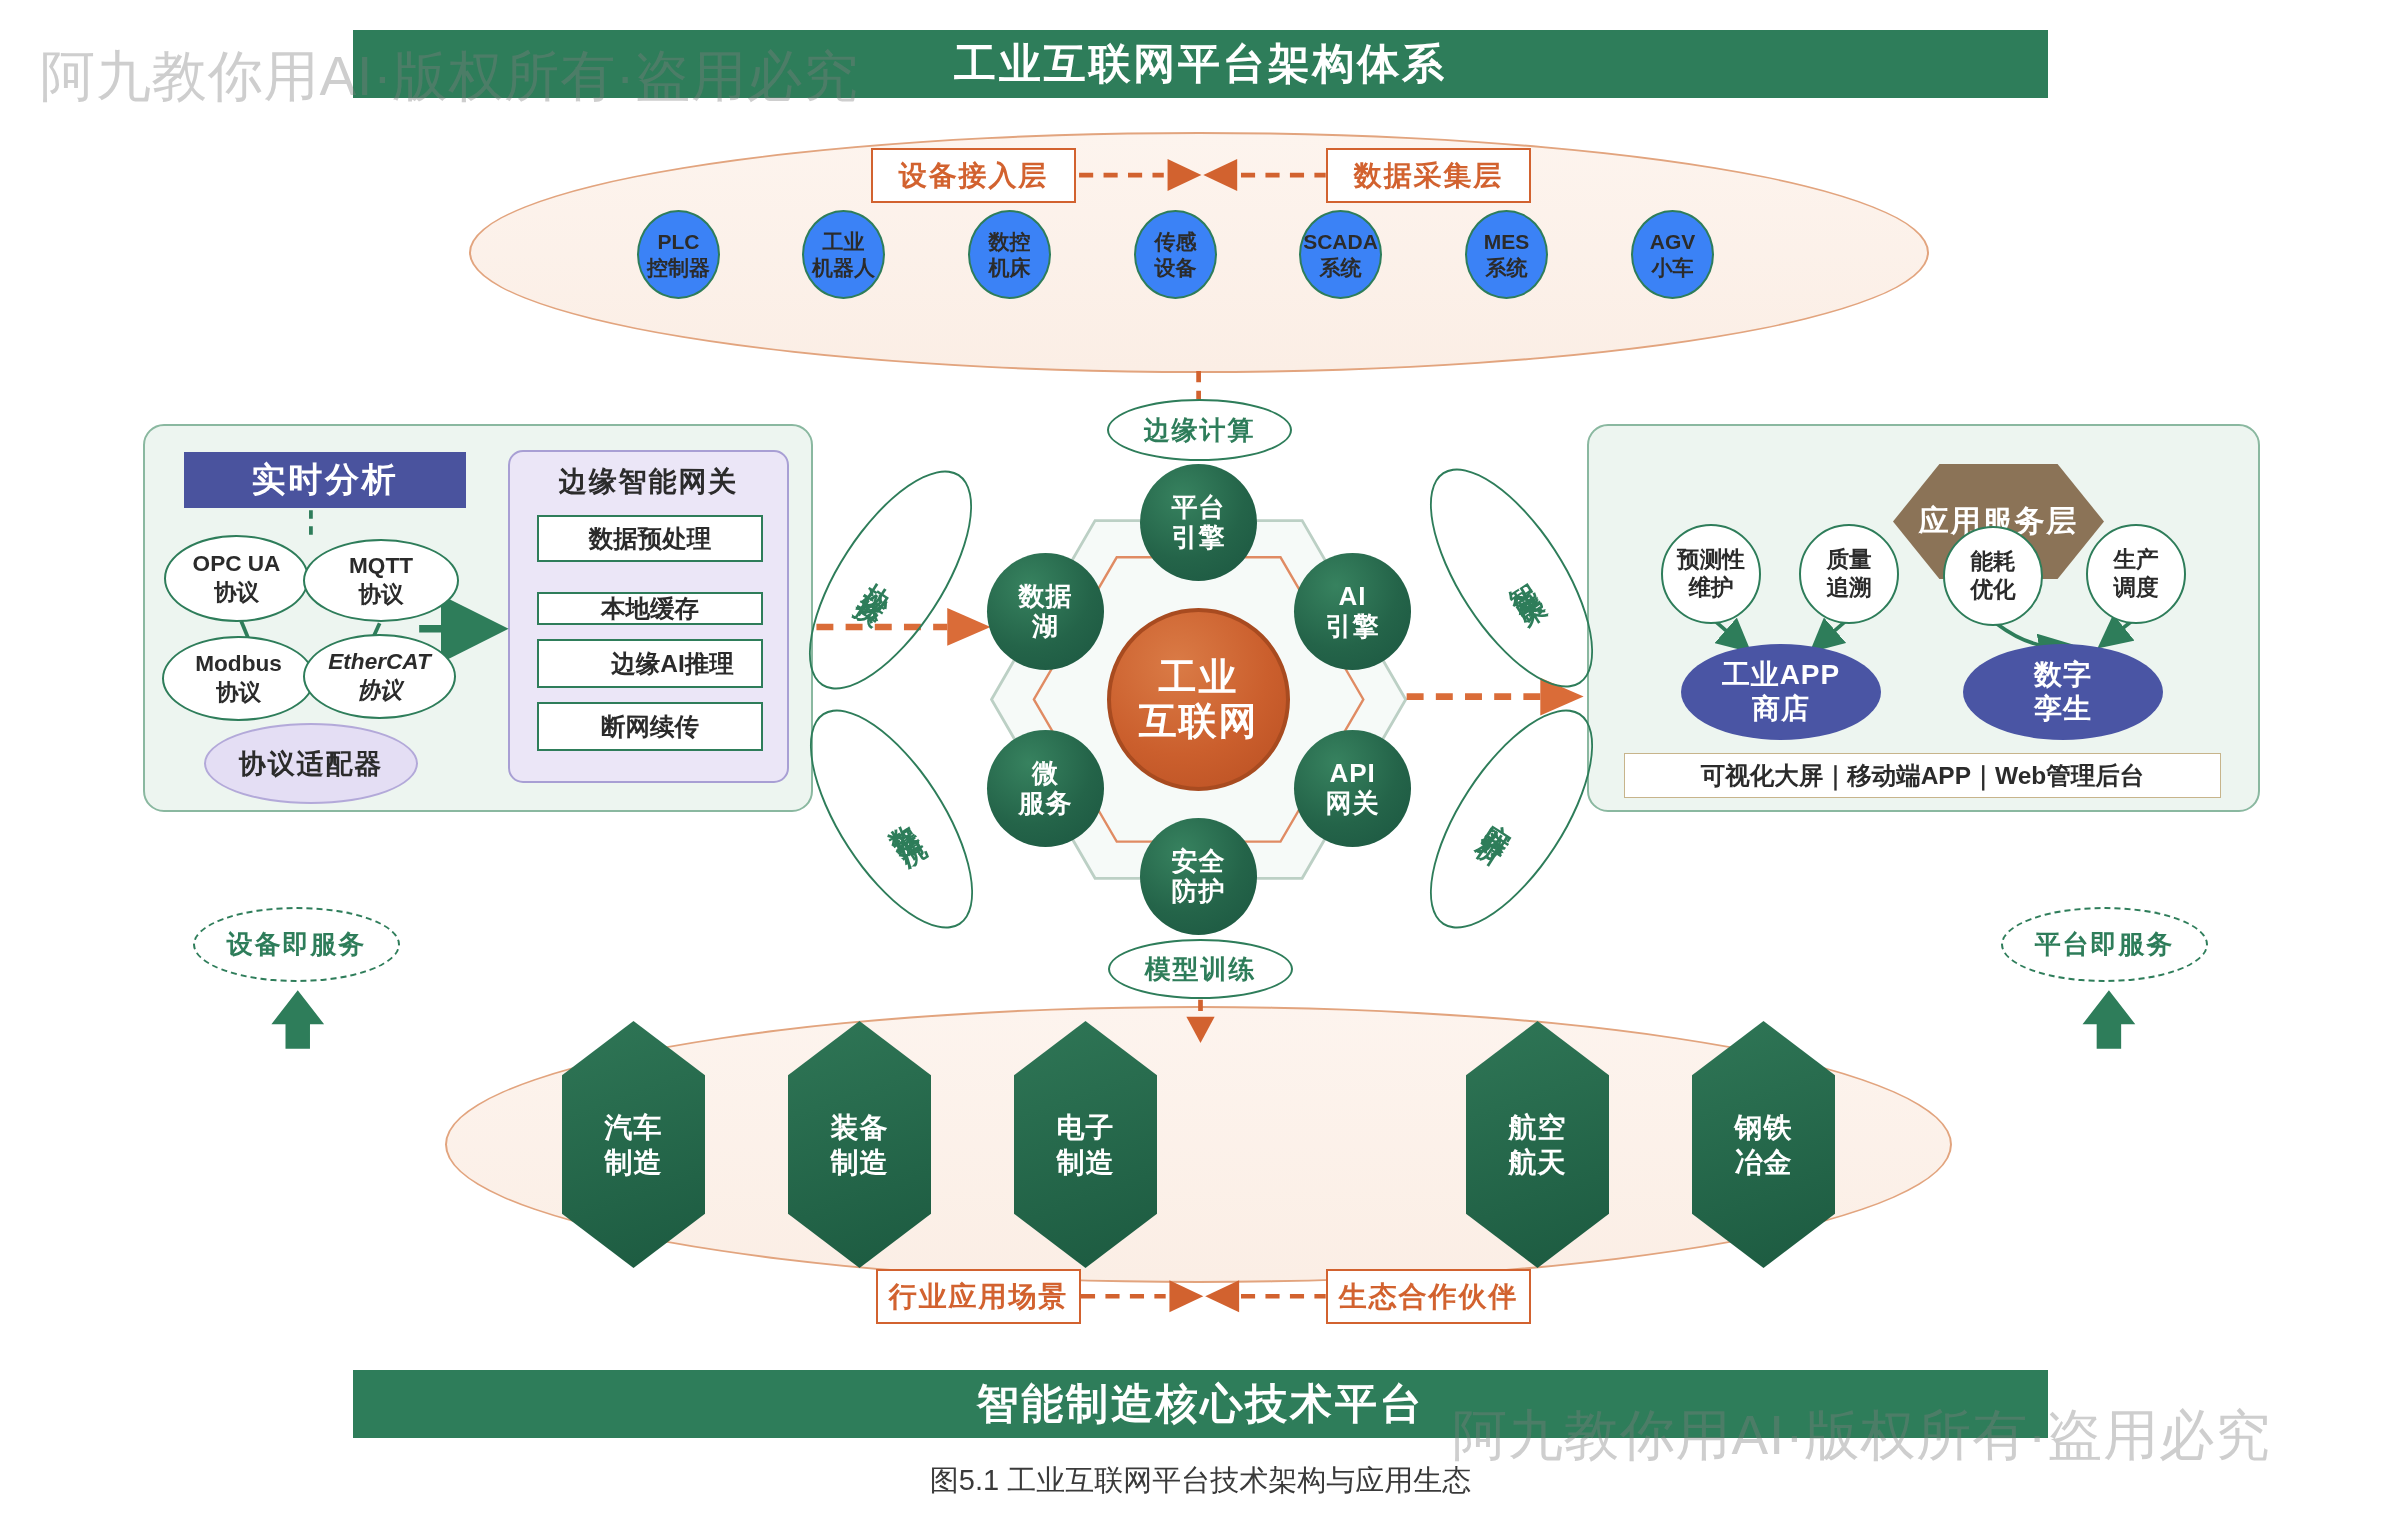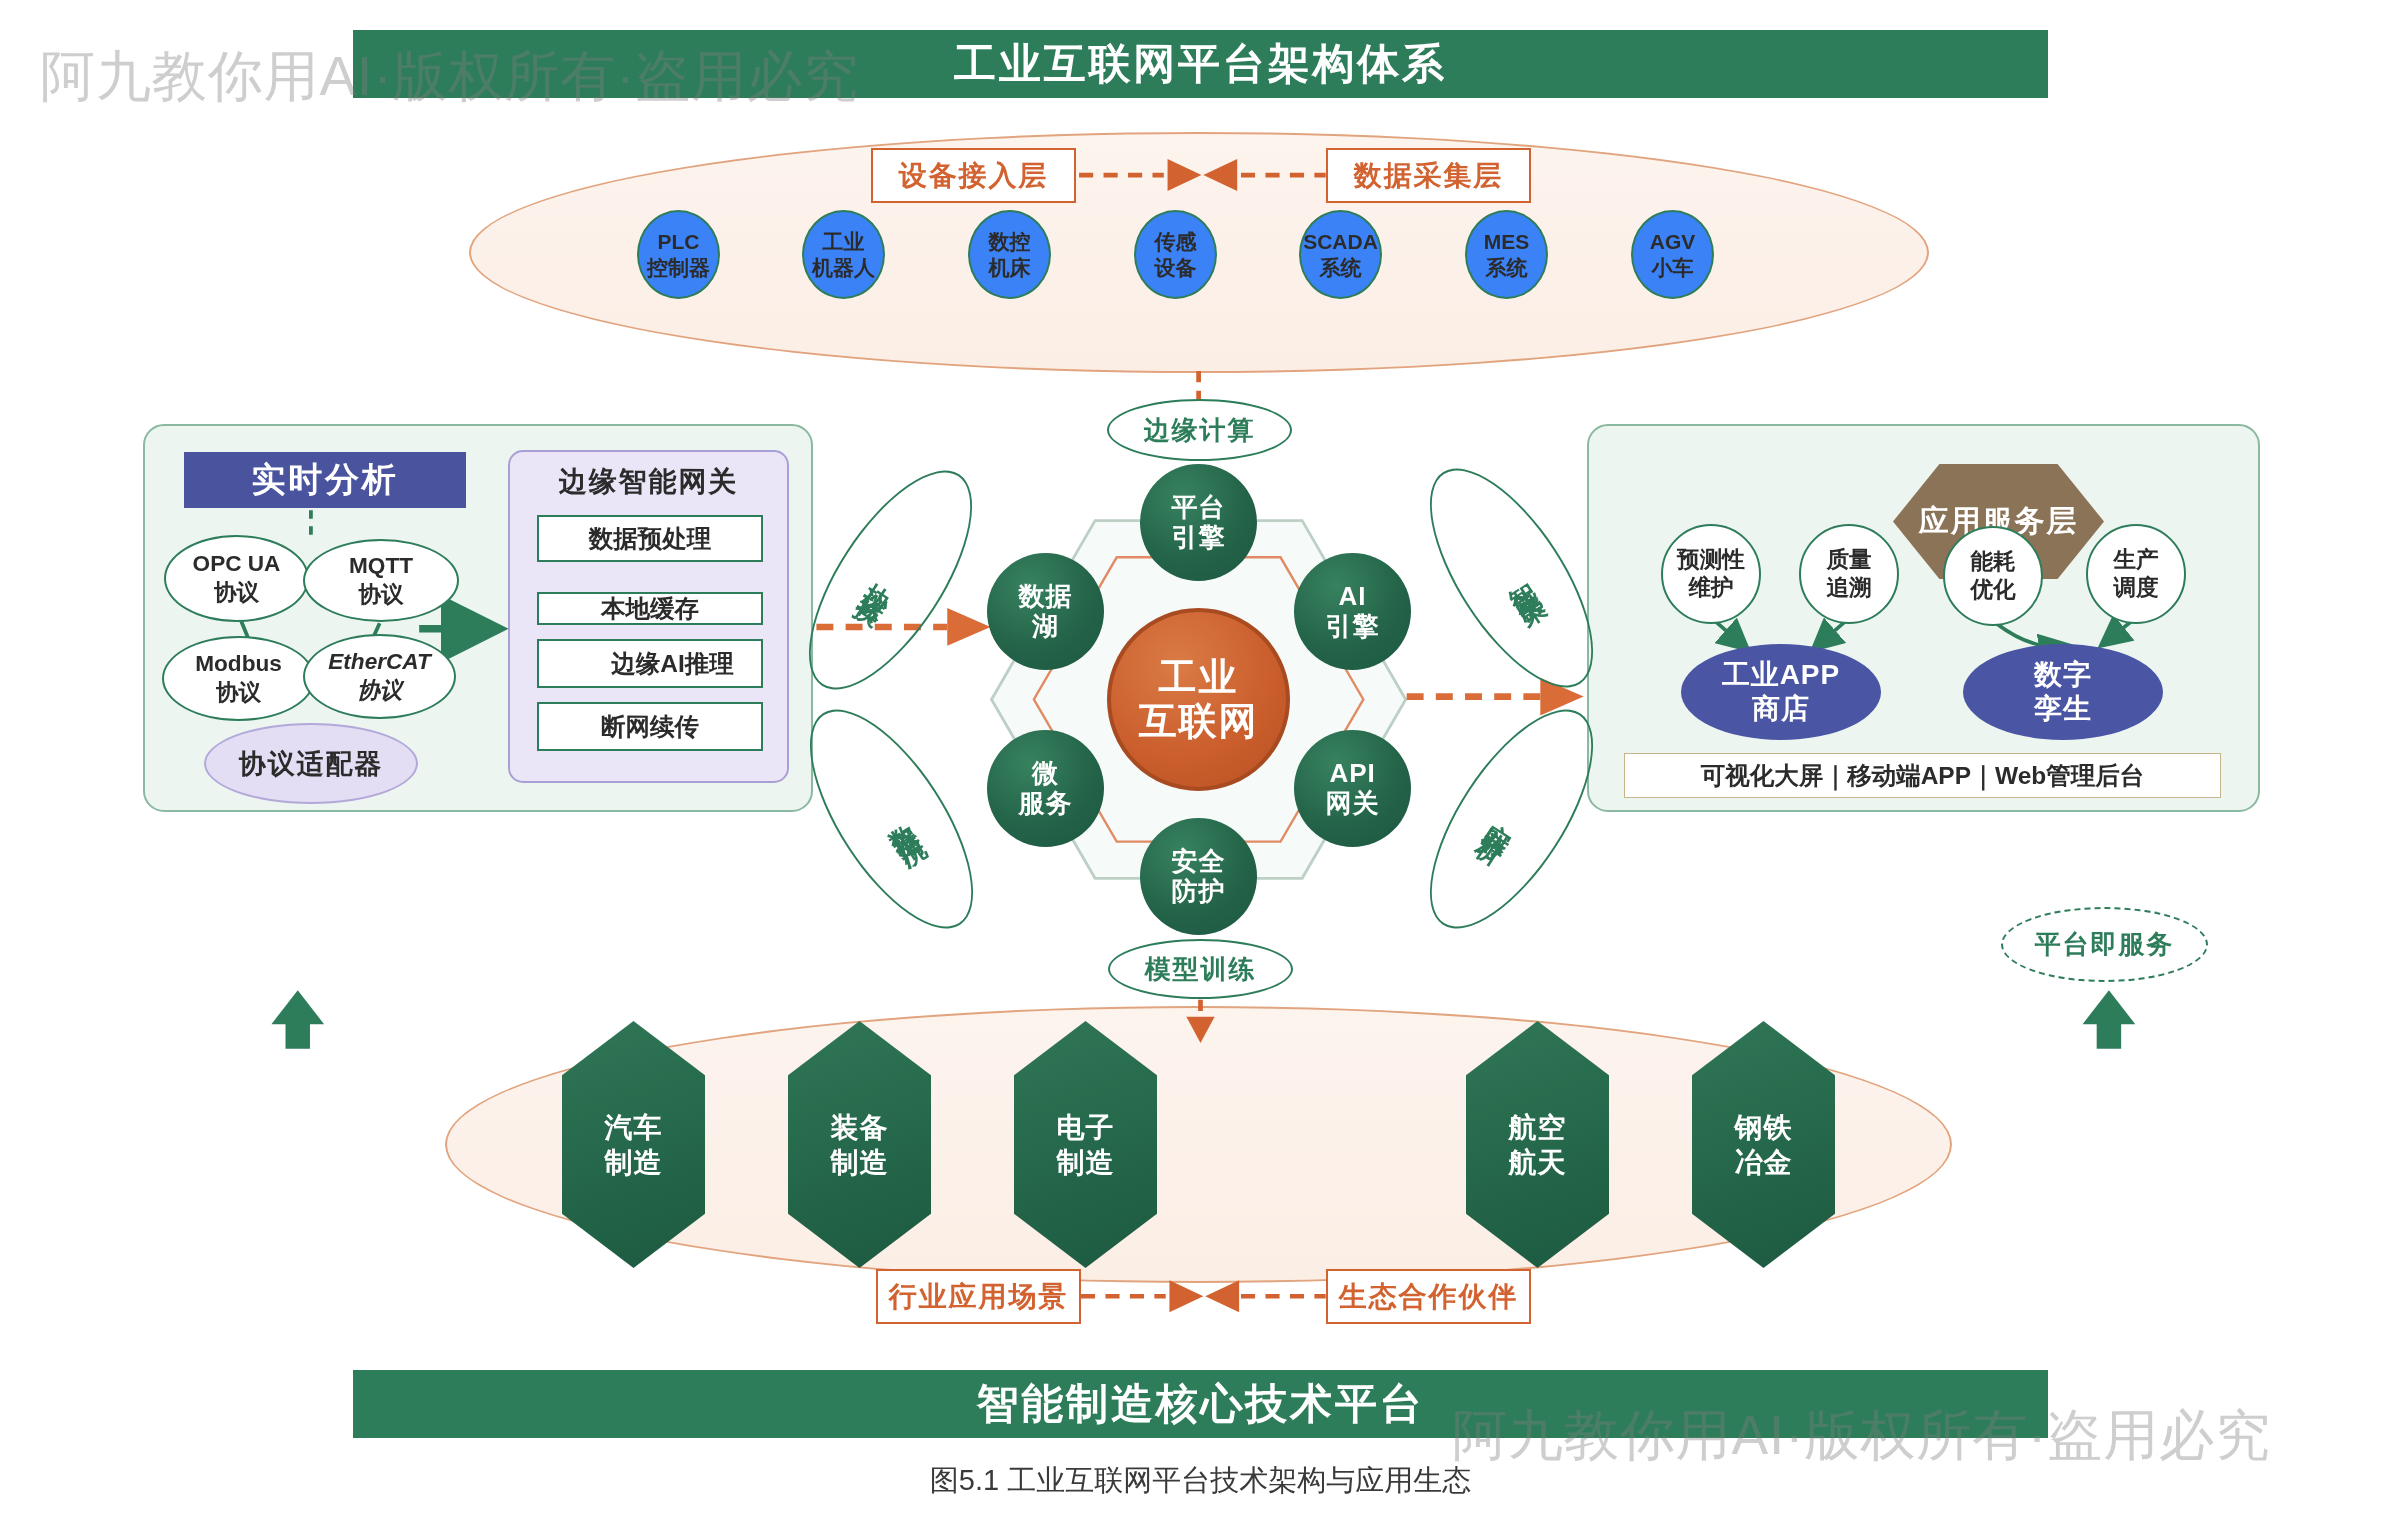--- a/index.html
+++ b/index.html
@@ -301,20 +301,23 @@
 商店</span>
     </div>
   <div class="abs center blue-ell" style="left:1963px;top:644px;">
       <span data-bind="right_panel.digital_twin">数字
 孪生</span>
     </div>
   <div class="abs center tan-bar">
       <span data-bind="right_panel.bottom_bar">可视化大屏｜移动端APP｜Web管理后台</span>
     </div>
 
+  <div class="abs center dashed-service" style="left:193px;top:907px;width:207px;height:75px;">
+      <span data-bind="side_labels.left">设备即服务</span>
+    </div>
   <div class="abs center dashed-service" style="left:2001px;top:907px;width:207px;height:75px;">
       <span data-bind="side_labels.right">平台即服务</span>
     </div>
 
   <div class="abs center ind-hex" style="left:562px;">
       <span data-bind="industry_layer.industries.0">汽车
 制造</span>
     </div>
   <div class="abs center ind-hex" style="left:788px;">
       <span data-bind="industry_layer.industries.1">装备

